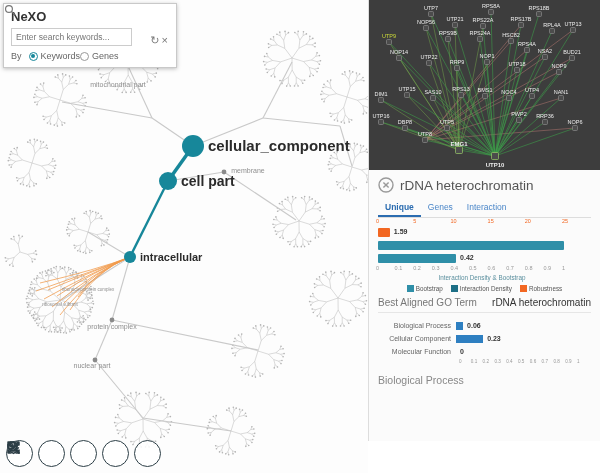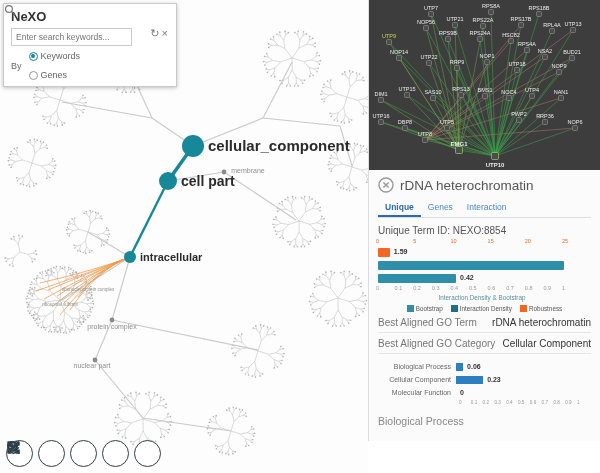--- a/index.html
+++ b/index.html
@@ -6,21 +6,21 @@
   html,body { margin:0; padding:0; background:#e9e9e9; font-family:"Liberation Sans", sans-serif; }
   .stage { width:600px; height:473px; position:relative; display:flex; overflow:hidden; background:#fff; }
 
   
   .tree-panel { width:368px; height:473px; position:relative; background:#fdfdfd; overflow:hidden; }
   .tree-panel svg { position:absolute; inset:0; }
 
   .search-card { position:absolute; top:3px; left:3px; width:174px; background:#fff;
     border:1px solid #c9c9c9; box-shadow:0 1px 4px rgba(0,0,0,.25); padding:5px 7px 6px; z-index:5; }
   .search-title { font-size:13px; font-weight:700; color:#333; margin-bottom:4px; }
-  .search-row { display:flex; align-items:flex-start; gap:17px; }
+  .search-row { display:flex; align-items:flex-end; gap:17px; }
   .search-input { flex:1; height:18px; border:1px solid #ccc; font-size:8.5px; padding:0 4px;
     color:#444; outline:none; font-family:"Liberation Sans", sans-serif; }
   .icon-col { width:38px; display:flex; flex-wrap:wrap; justify-content:center; gap:2px; }
   .mini-icon { font-size:11px; color:#777; line-height:11px; cursor:pointer; }
   .by-row { display:flex; align-items:center; gap:7px; margin-top:5px; font-size:9px; color:#666; }
   .radio-opt { display:flex; align-items:center; gap:3px; cursor:pointer; }
   .radio-dot { width:9px; height:9px; border-radius:50%; border:1px solid #999; position:relative; background:#fff; }
   .radio-dot.sel { border-color:#17879a; }
   .radio-dot.sel::after { content:""; position:absolute; inset:1.5px; border-radius:50%; background:#17879a; }
 
@@ -1717,21 +1717,21 @@
           <svg width="12" height="12" viewBox="0 0 14 14">
             <circle cx="5.8" cy="5.8" r="4" stroke="#777" fill="none" stroke-width="1.4"></circle>
             <line x1="8.8" y1="8.8" x2="12.4" y2="12.4" stroke="#777" stroke-width="1.4"></line>
           </svg>
           <span class="mini-icon">↻</span>
           <span class="mini-icon">×</span>
         </div>
       </div>
       <div class="by-row">
         <span>By</span>
-        <span id="search-options" style="display:flex;gap:9px;flex-direction:column;">
+        <span id="search-options" style="display:flex;">
             <span class="radio-opt">
               <span class="radio-dot sel"></span>
               <span>Keywords</span>
             </span>
             <span class="radio-opt">
               <span class="radio-dot"></span>
               <span>Genes</span>
             </span>
           </span>
       </div>
@@ -2015,21 +2015,20 @@
         </svg>
         <span class="ptitle">rDNA heterochromatin</span>
       </div>
 
       <div class="tabs" id="tabs">
           <div class="tab active">Unique</div>
           <div class="tab">Genes</div>
           <div class="tab">Interaction</div>
         </div>
 
-      <div class="term-id">Unique Term ID: NEXO:8854</div>
 
       <div class="rchart" id="robust-chart">
           <div class="raxis top">
             <span style="left: -2px;">0</span>
             <span style="left: 35.2px;">5</span>
             <span style="left: 72.4px;">10</span>
             <span style="left: 109.6px;">15</span>
             <span style="left: 146.8px;">20</span>
             <span style="left: 184px;">25</span>
           </div>
@@ -2072,24 +2071,20 @@
             <div class="lsq" style="background: rgb(242, 103, 34);"></div>
             <span>Robustness</span>
           </div>
         </div>
 
       <div id="go-rows">
           <div class="grow">
             <span class="glabel">Best Aligned GO Term</span>
             <span class="gval">rDNA heterochromatin</span>
           </div>
-          <div class="grow">
-            <span class="glabel">Best Aligned GO Category</span>
-            <span class="gval">Cellular Component</span>
-          </div>
         </div>
       <div class="achart" id="align-chart">
           <div class="arow">
             <div class="alabel">Biological Process</div>
             <div class="abarwrap">
               <div class="abar" style="width: 7.08px; background: rgb(46, 127, 193);"></div>
               <div class="aval" style="left: 11.08px;">0.06</div>
             </div>
           </div>
           <div class="arow">

